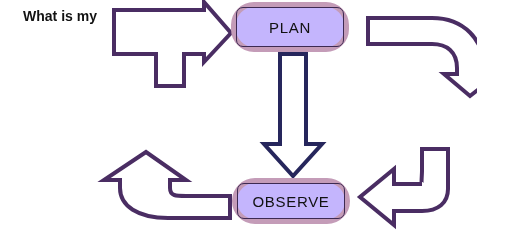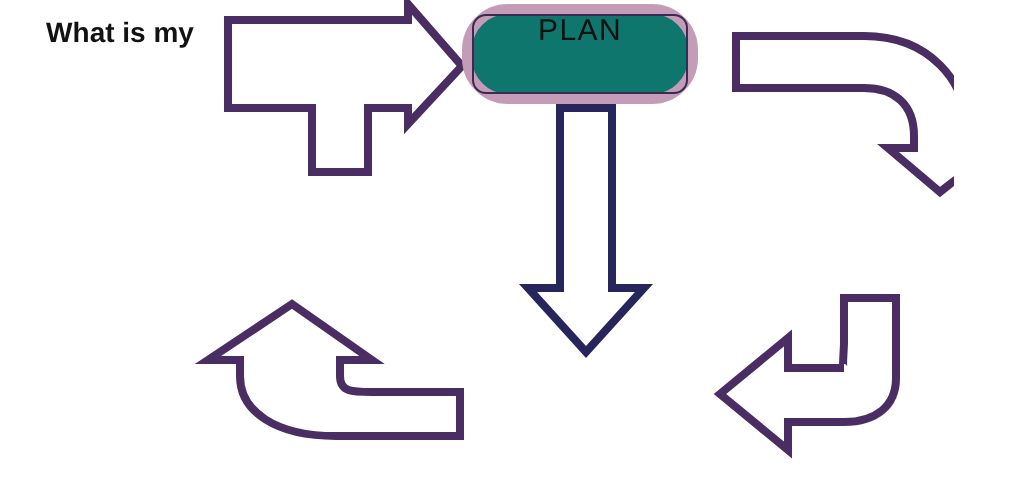--- a/index.html
+++ b/index.html
@@ -14,25 +14,25 @@
     position: relative;
     width: 461px;
     height: 231px;
     background: #ffffff;
     overflow: hidden;
     padding-left: 16px;
   }
   .node-box {
     position: absolute;
     box-sizing: border-box;
-    background: #0f766e;
+    background: #c4b5fd;
     border: 5px solid #c49cb8;
     border-radius: 23px;
     display: flex;
-    align-items: flex-start;
+    align-items: center;
     justify-content: center;
   }
   .node-box .inner {
     position: absolute;
     inset: 0;
     border: 1px solid #3d2a52;
     border-radius: 7px;
     pointer-events: none;
   }
   .node-label {
@@ -141,20 +141,24 @@
              L 40 80
              L 6 52
              L 40 24
              L 40 39
              L 68 39
              C 67 39 68 30 68 26
              L 68 4
              Z"></path>
   </svg>
 
+  <div class="node-box" id="box-observe">
+    <div class="inner"></div>
+    <span class="node-label">OBSERVE</span>
+  </div>
 
   <svg class="arrow-svg" style="left:98px; top:148px;" width="140" height="80" viewBox="0 0 140 80">
     <path class="arrow-purple" d="M 132 70
              L 70 70
              C 40 70 22 58 22 40
              L 22 32
              L 6 32
              L 48 4
              L 88 32
              L 72 32

